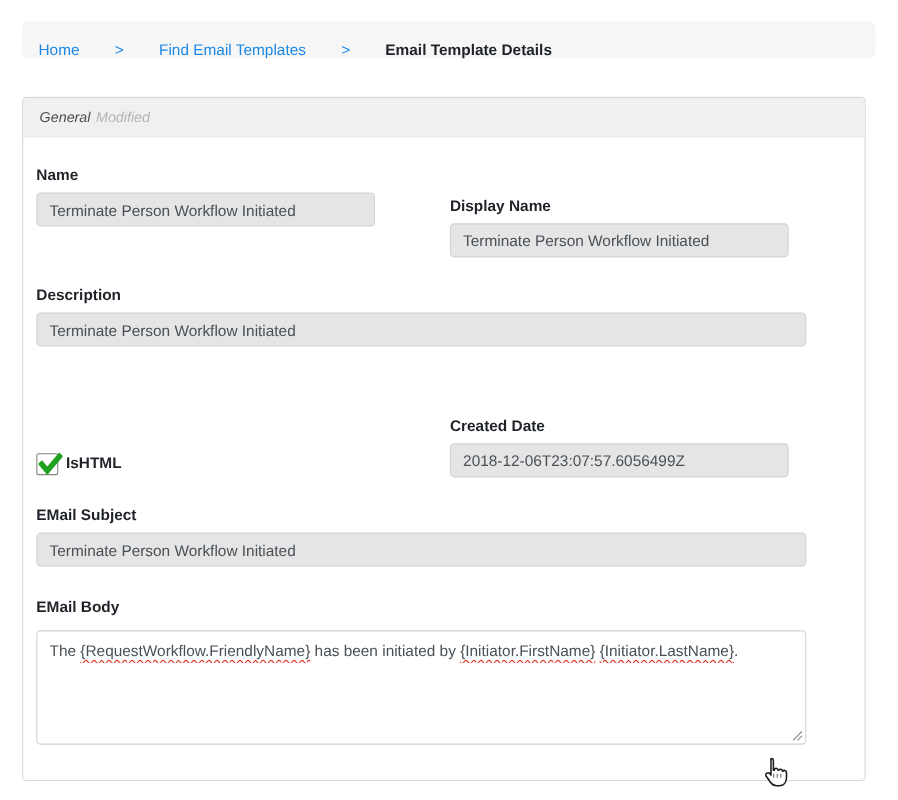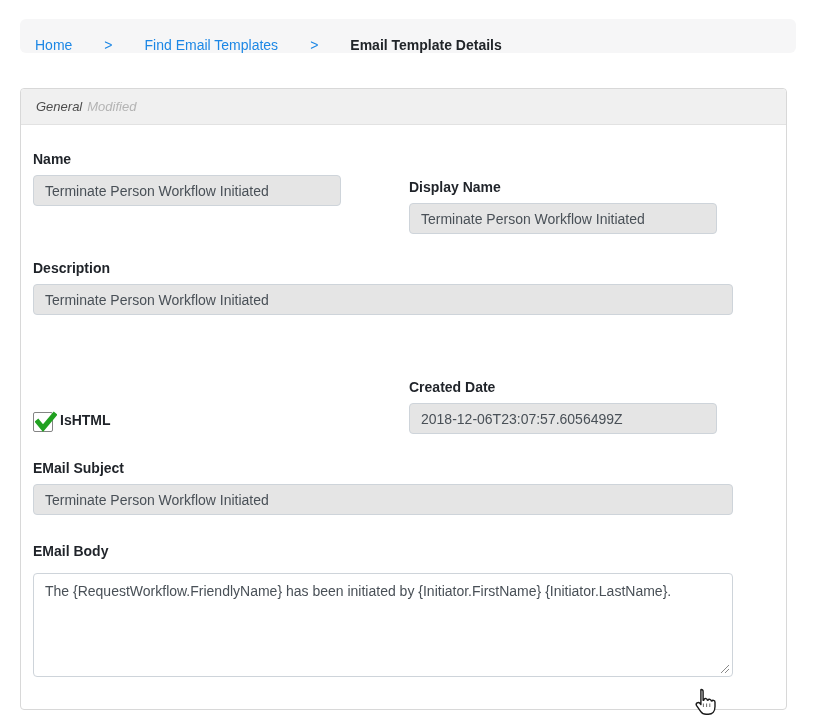--- a/index.html
+++ b/index.html
@@ -114,20 +114,21 @@
     border: 1px solid #ced4da;
     border-radius: 4px;
     background: #ffffff;
     padding: 7px 11px;
     font-size: 14px;
     color: #495057;
     line-height: 20px;
     cursor: text;
   }
   .squiggle {
+    text-decoration: underline;
     text-decoration-style: wavy;
     text-decoration-color: #d93025;
     text-decoration-thickness: 1px;
     text-underline-offset: 3px;
   }
   .resize-grip {
     position: absolute; right: 2px; bottom: 2px;
     width: 10px; height: 10px;
   }
 

